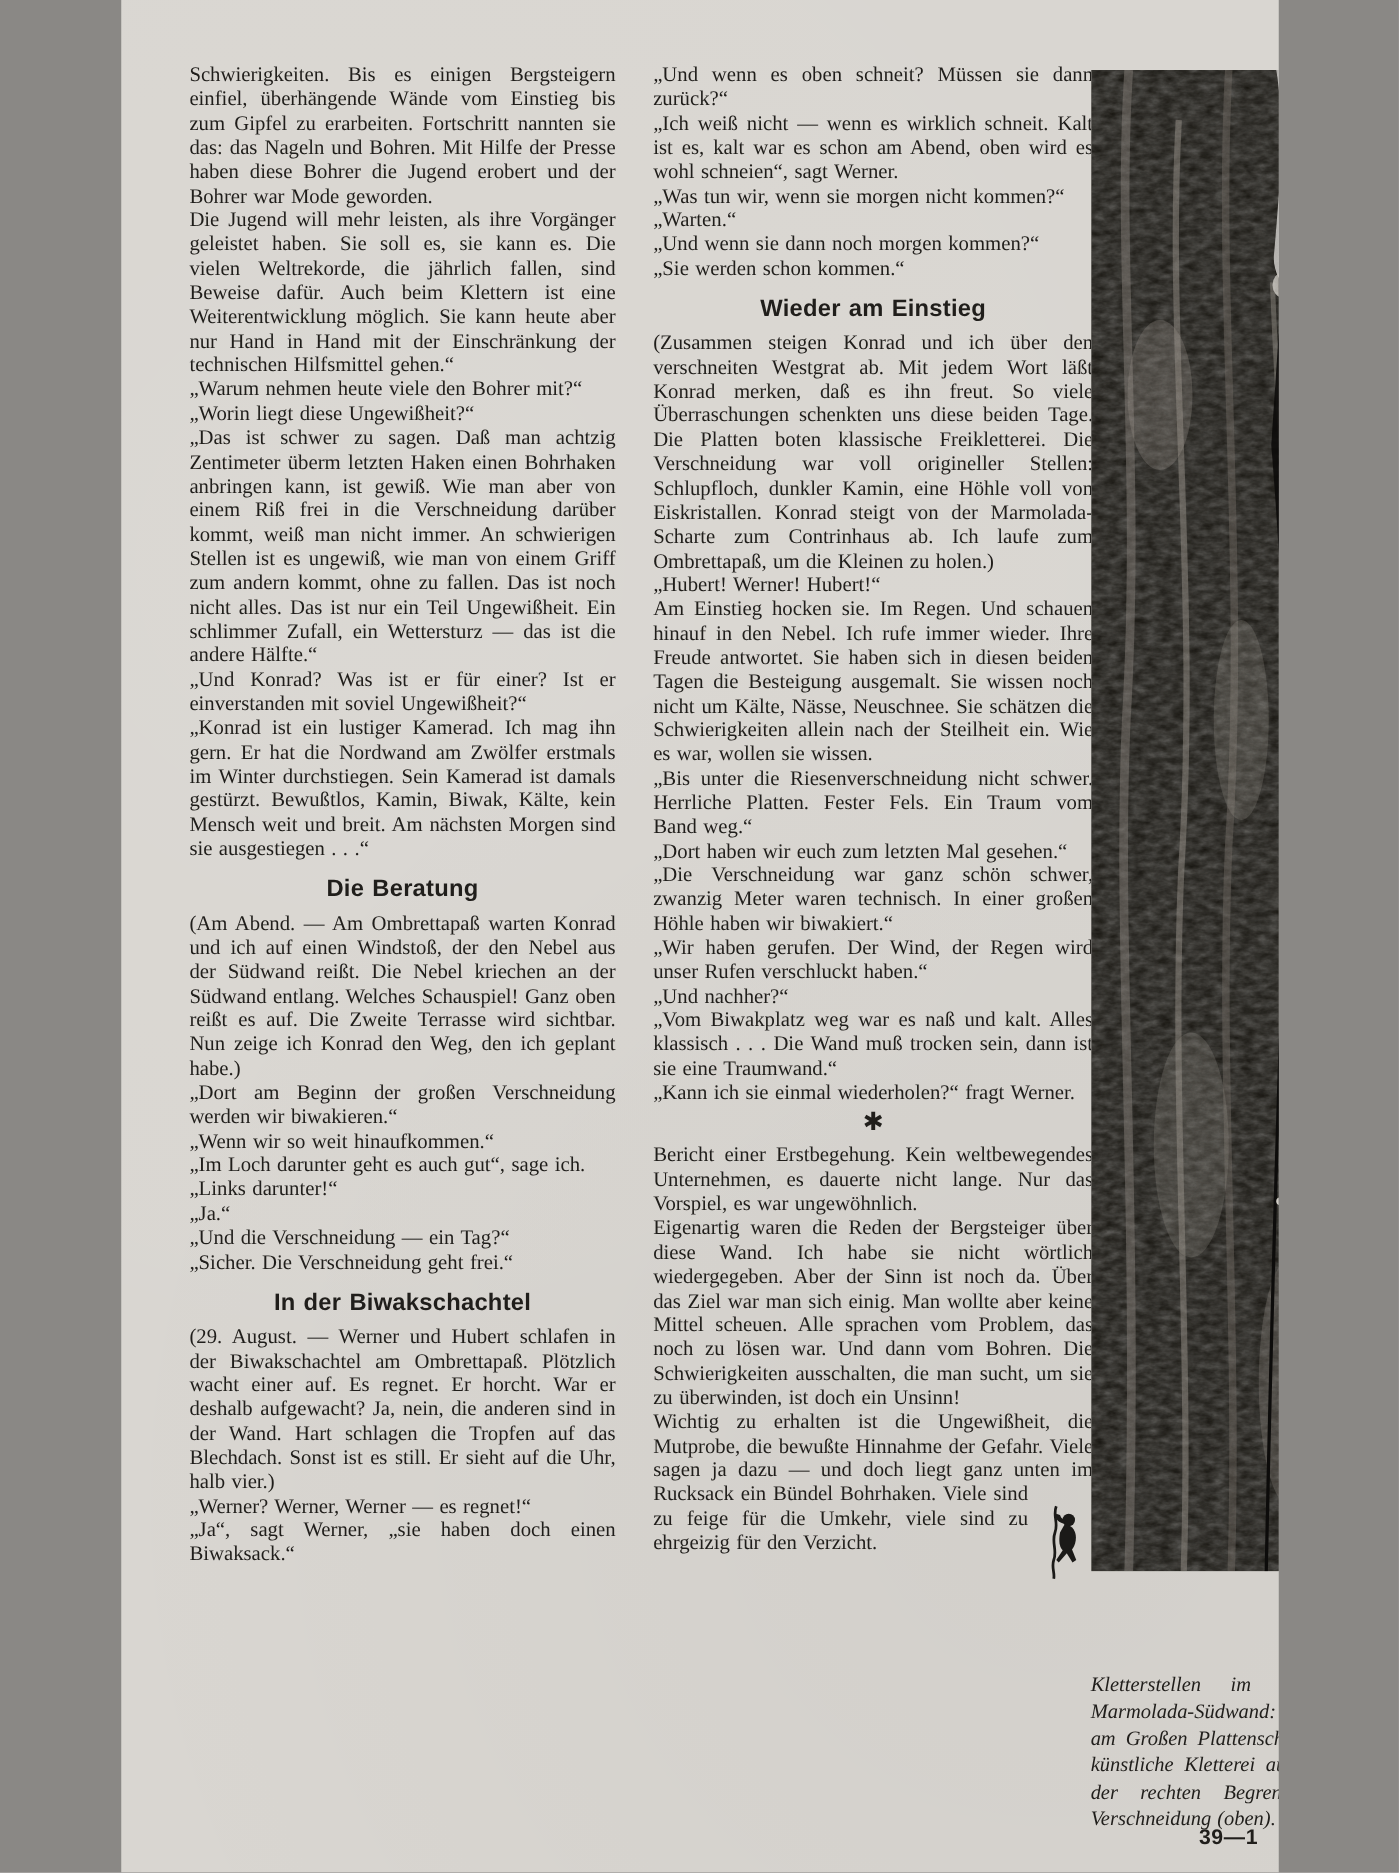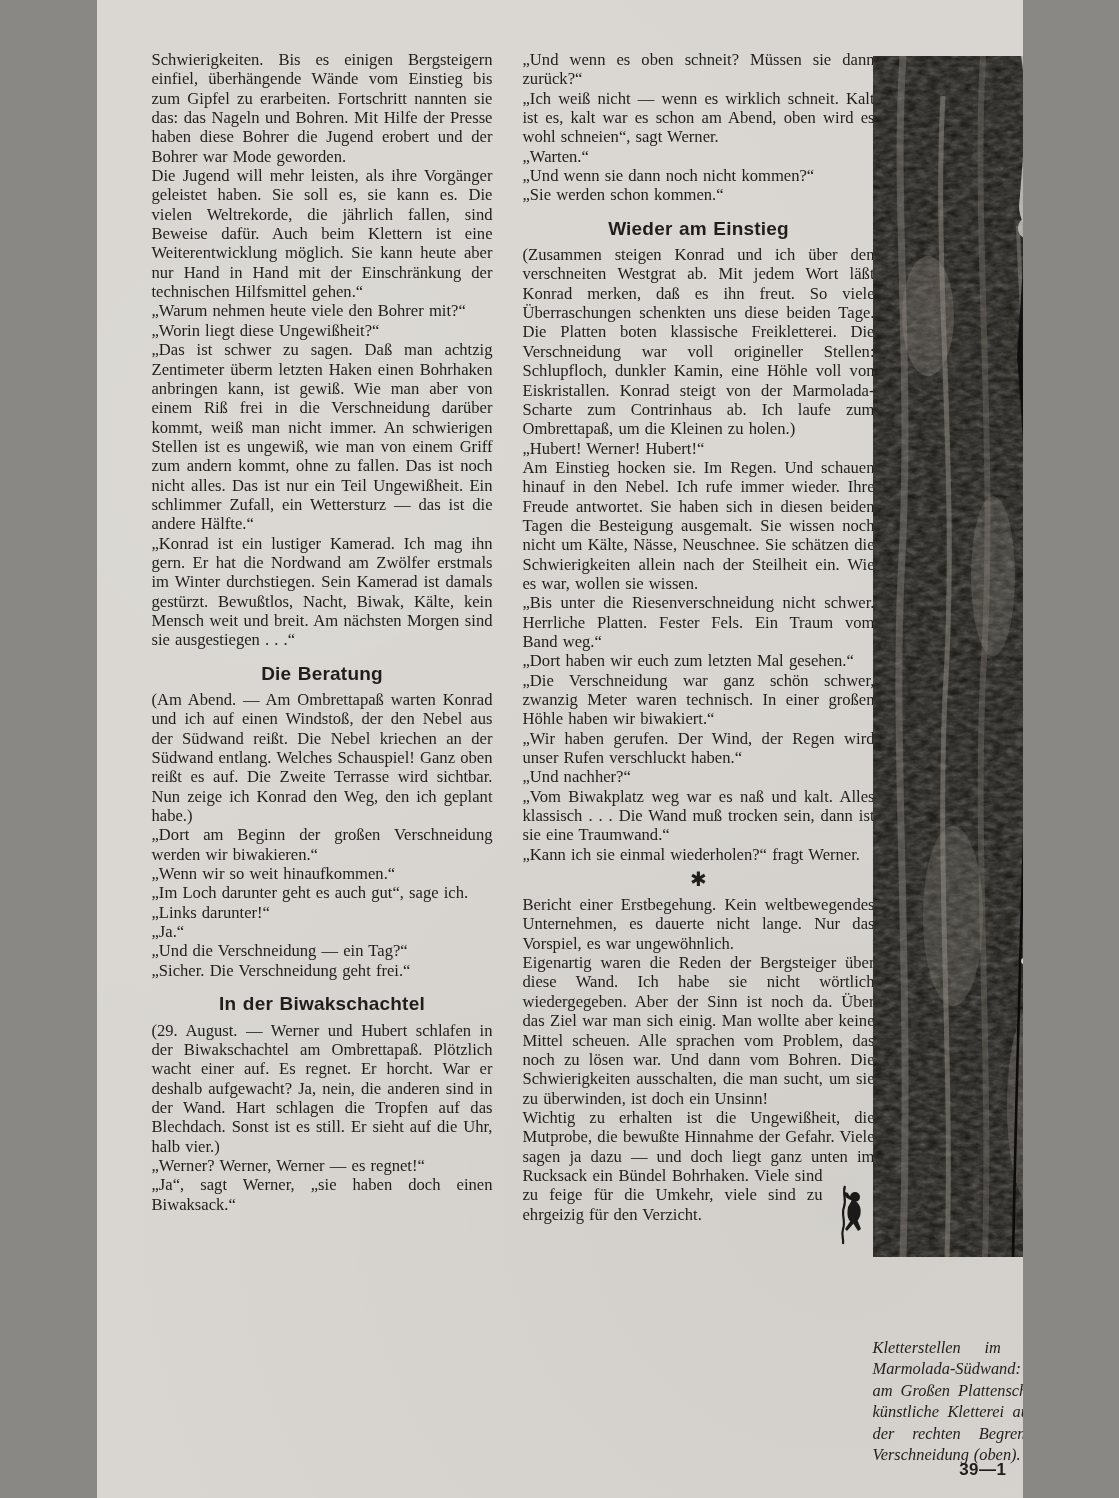--- a/index.html
+++ b/index.html
@@ -78,40 +78,42 @@
 <body>
 
 <div class="page">
 
   <div id="col1" class="col">
       <p>Schwierigkeiten. Bis es einigen Bergsteigern einfiel, überhängende Wände vom Einstieg bis zum Gipfel zu erarbeiten. Fortschritt nannten sie das: das Nageln und Bohren. Mit Hilfe der Presse haben diese Bohrer die Jugend erobert und der Bohrer war Mode geworden.</p>
       <p>Die Jugend will mehr leisten, als ihre Vorgänger geleistet haben. Sie soll es, sie kann es. Die vielen Weltrekorde, die jährlich fallen, sind Beweise dafür. Auch beim Klettern ist eine Weiterentwicklung möglich. Sie kann heute aber nur Hand in Hand mit der Einschränkung der technischen Hilfsmittel gehen.“</p>
       <p>„Warum nehmen heute viele den Bohrer mit?“</p>
       <p>„Worin liegt diese Ungewißheit?“</p>
       <p>„Das ist schwer zu sagen. Daß man achtzig Zentimeter überm letzten Haken einen Bohrhaken anbringen kann, ist gewiß. Wie man aber von einem Riß frei in die Verschneidung darüber kommt, weiß man nicht immer. An schwierigen Stellen ist es ungewiß, wie man von einem Griff zum andern kommt, ohne zu fallen. Das ist noch nicht alles. Das ist nur ein Teil Ungewißheit. Ein schlimmer Zufall, ein Wettersturz — das ist die andere Hälfte.“</p>
-      <p>„Konrad ist ein lustiger Kamerad. Ich mag ihn gern. Er hat die Nordwand am Zwölfer erstmals im Winter durchstiegen. Sein Kamerad ist damals gestürzt. Bewußtlos, Nacht, Biwak, Kälte, kein Mensch weit und breit. Am nächsten Morgen sind sie ausgestiegen . . .“</p>
+      <p>„Und Konrad? Was ist er für einer? Ist er einverstanden mit soviel Ungewißheit?“</p>
+      <p>„Konrad ist ein lustiger Kamerad. Ich mag ihn gern. Er hat die Nordwand am Zwölfer erstmals im Winter durchstiegen. Sein Kamerad ist damals gestürzt. Bewußtlos, Kamin, Biwak, Kälte, kein Mensch weit und breit. Am nächsten Morgen sind sie ausgestiegen . . .“</p>
       <h3>Die Beratung</h3>
       <p>(Am Abend. — Am Ombrettapaß warten Konrad und ich auf einen Windstoß, der den Nebel aus der Südwand reißt. Die Nebel kriechen an der Südwand entlang. Welches Schauspiel! Ganz oben reißt es auf. Die Zweite Terrasse wird sichtbar. Nun zeige ich Konrad den Weg, den ich geplant habe.)</p>
       <p>„Dort am Beginn der großen Verschneidung werden wir biwakieren.“</p>
       <p>„Wenn wir so weit hinaufkommen.“</p>
       <p>„Im Loch darunter geht es auch gut“, sage ich.</p>
       <p>„Links darunter!“</p>
       <p>„Ja.“</p>
       <p>„Und die Verschneidung — ein Tag?“</p>
       <p>„Sicher. Die Verschneidung geht frei.“</p>
       <h3>In der Biwakschachtel</h3>
       <p>(29. August. — Werner und Hubert schlafen in der Biwakschachtel am Ombrettapaß. Plötzlich wacht einer auf. Es regnet. Er horcht. War er deshalb aufgewacht? Ja, nein, die anderen sind in der Wand. Hart schlagen die Tropfen auf das Blechdach. Sonst ist es still. Er sieht auf die Uhr, halb vier.)</p>
       <p>„Werner? Werner, Werner — es regnet!“</p>
       <p>„Ja“, sagt Werner, „sie haben doch einen Biwaksack.“</p>
     </div>
   <div id="col2" class="col">
       <p>„Und wenn es oben schneit? Müssen sie dann zurück?“</p>
       <p>„Ich weiß nicht — wenn es wirklich schneit. Kalt ist es, kalt war es schon am Abend, oben wird es wohl schneien“, sagt Werner.</p>
+      <p>„Was tun wir, wenn sie morgen nicht kommen?“</p>
       <p>„Warten.“</p>
-      <p>„Und wenn sie dann noch nicht kommen?“</p>
+      <p>„Und wenn sie dann noch morgen kommen?“</p>
       <p>„Sie werden schon kommen.“</p>
       <h3>Wieder am Einstieg</h3>
       <p>(Zusammen steigen Konrad und ich über den verschneiten Westgrat ab. Mit jedem Wort läßt Konrad merken, daß es ihn freut. So viele Überraschungen schenkten uns diese beiden Tage. Die Platten boten klassische Freikletterei. Die Verschneidung war voll origineller Stellen: Schlupfloch, dunkler Kamin, eine Höhle voll von Eiskristallen. Konrad steigt von der Marmolada-Scharte zum Contrinhaus ab. Ich laufe zum Ombrettapaß, um die Kleinen zu holen.)</p>
       <p>„Hubert! Werner! Hubert!“</p>
       <p>Am Einstieg hocken sie. Im Regen. Und schauen hinauf in den Nebel. Ich rufe immer wieder. Ihre Freude antwortet. Sie haben sich in diesen beiden Tagen die Besteigung ausgemalt. Sie wissen noch nicht um Kälte, Nässe, Neuschnee. Sie schätzen die Schwierigkeiten allein nach der Steilheit ein. Wie es war, wollen sie wissen.</p>
       <p>„Bis unter die Riesenverschneidung nicht schwer. Herrliche Platten. Fester Fels. Ein Traum vom Band weg.“</p>
       <p>„Dort haben wir euch zum letzten Mal gesehen.“</p>
       <p>„Die Verschneidung war ganz schön schwer, zwanzig Meter waren technisch. In einer großen Höhle haben wir biwakiert.“</p>
       <p>„Wir haben gerufen. Der Wind, der Regen wird unser Rufen verschluckt haben.“</p>
       <p>„Und nachher?“</p>

